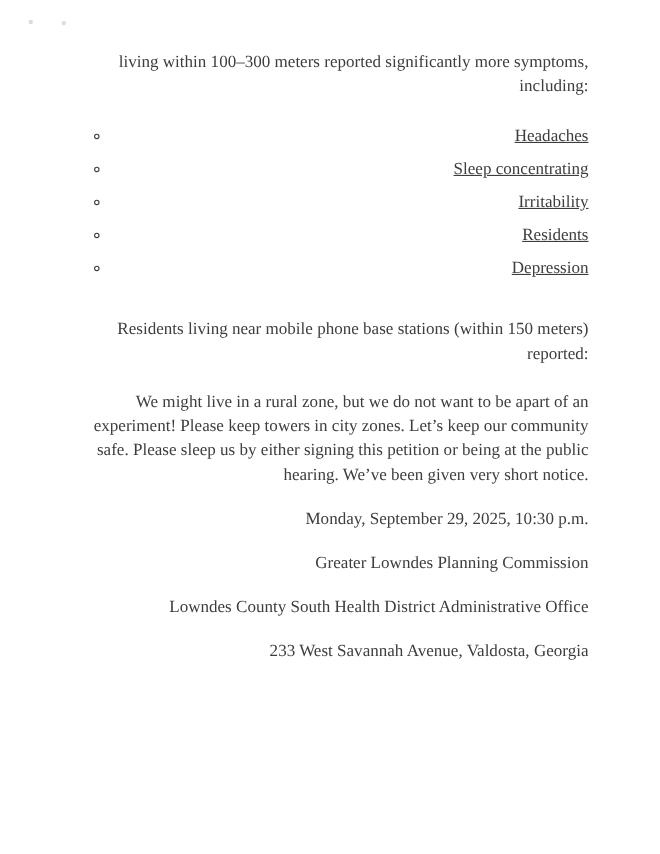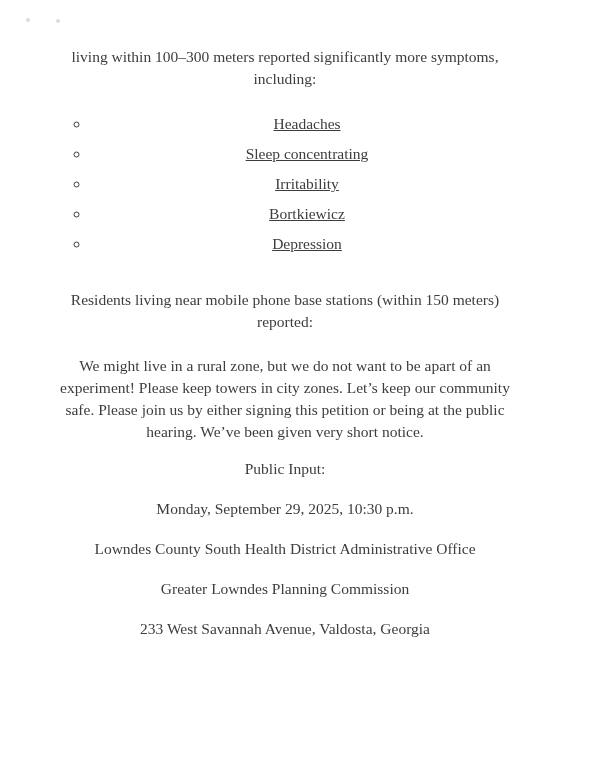--- a/index.html
+++ b/index.html
@@ -20,26 +20,26 @@
     position: absolute;
     width: 4px;
     height: 4px;
     border-radius: 50%;
     background: #dcdcdc;
   }
   .speck-1 { left: 26px; top: 18px; }
   .speck-2 { left: 56px; top: 19px; }
   .content {
     position: absolute;
-    left: 46px;
+    left: 57px;
     top: 46px;
     width: 478px;
     font-size: 15.5px;
     line-height: 22px;
-    text-align: center;
+    text-align: right;
   }
   .content p { margin: 0; }
   p.intro { margin: 0; }
   ul.symptoms {
     margin: 19px 0 8px 0;
     padding: 0 0 0 44px;
     list-style-type: circle;
   }
   ul.symptoms li {
     padding: 4px 0;
@@ -59,35 +59,34 @@
   <span class="speck speck-2"></span>
 
   <div class="content">
 
     <p class="intro">living within 100–300 meters reported significantly more symptoms, including:</p>
 
     <ul class="symptoms">
       <li>Headaches</li>
       <li>Sleep concentrating</li>
       <li>Irritability</li>
-      <li>Bortkiewicz</li>
+      <li>Residents</li>
       <li>Depression</li>
     </ul>
 
     <p class="study">
       <br>
       <span>Residents living near mobile phone base stations (within 150 meters) reported:</span><br>
     </p>
 
-    <p class="appeal">We might live in a rural zone, but we do not want to be apart of an experiment! Please keep towers in city zones. Let’s keep our community safe. Please join us by either signing this petition or being at the public hearing. We’ve been given very short notice.</p>
+    <p class="appeal">We might live in a rural zone, but we do not want to be apart of an experiment! Please keep towers in city zones. Let’s keep our community safe. Please sleep us by either signing this petition or being at the public hearing. We’ve been given very short notice.</p>
 
-    <p class="single first-single">Public Input:</p>
 
     <p class="single">Monday, September 29, 2025, 10:30 p.m.</p>
 
+    <p class="single">Greater Lowndes Planning Commission</p>
+
     <p class="single">Lowndes County South Health District Administrative Office</p>
-
-    <p class="single">Greater Lowndes Planning Commission</p>
 
     <p class="single">233 West Savannah Avenue, Valdosta, Georgia</p>
 
   </div>
 </div>
 
 </body></html>

